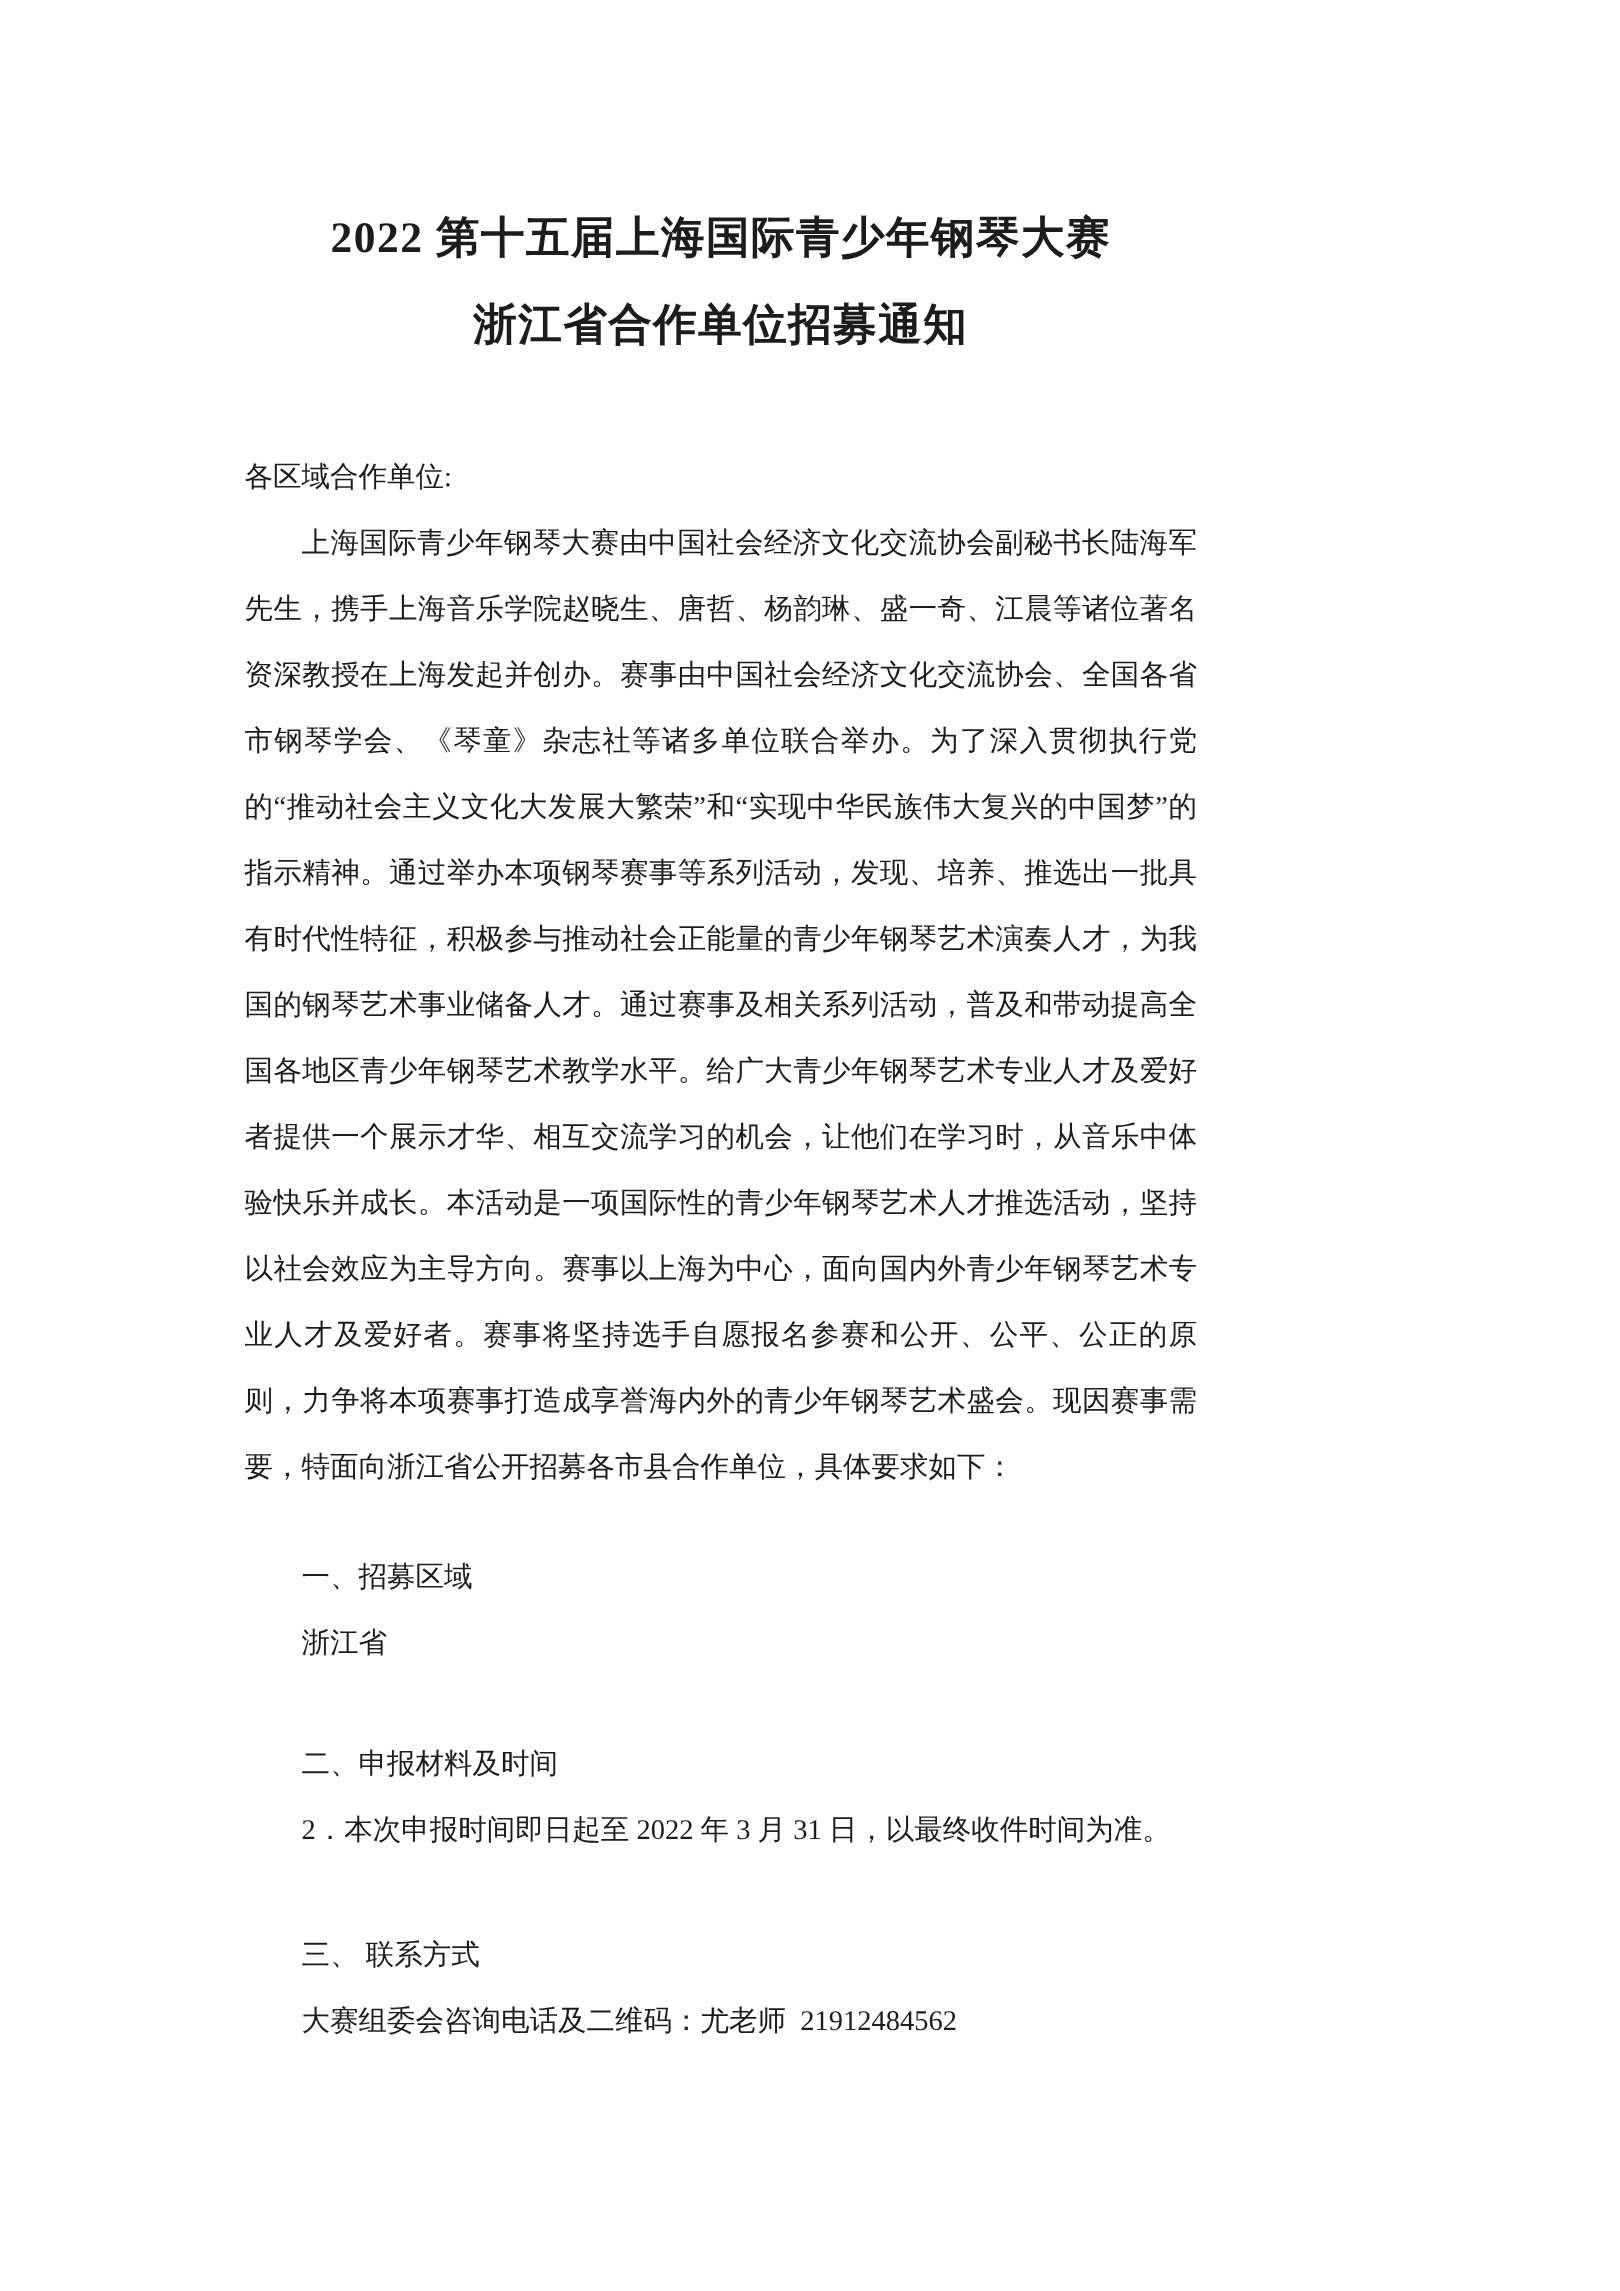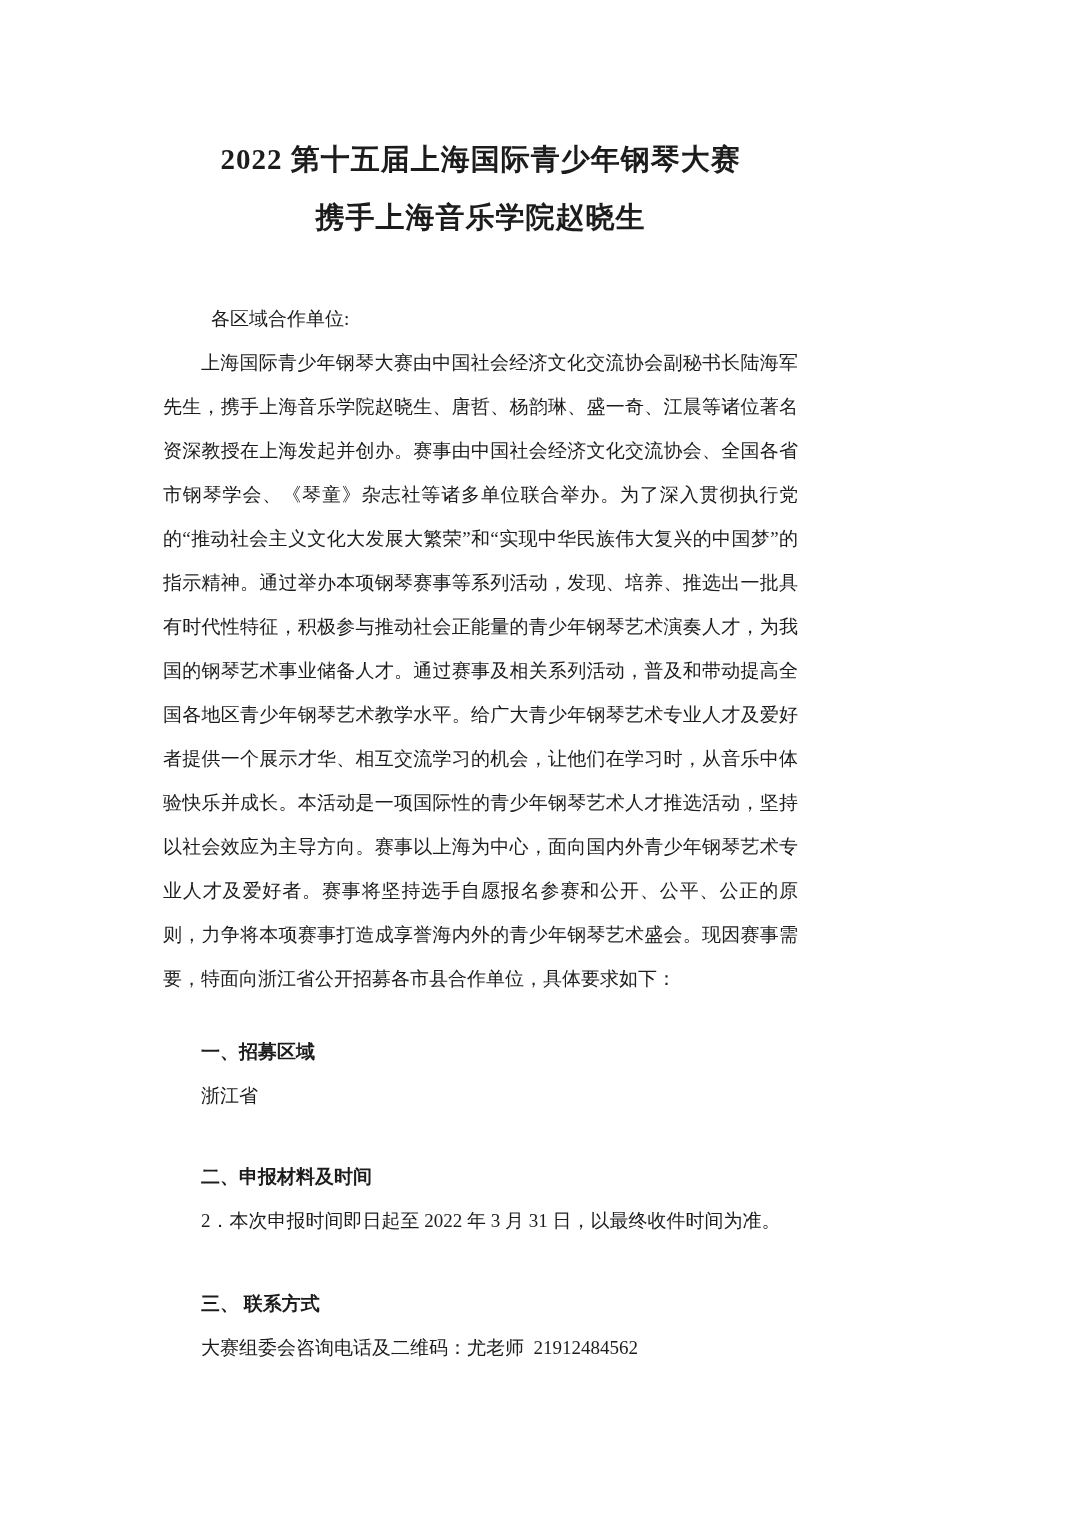--- a/index.html
+++ b/index.html
@@ -32,41 +32,40 @@
     line-height: 44px;
   }
   .doc-body p {
     margin: 0;
     text-align: justify;
     text-justify: inter-ideograph;
     white-space: pre-wrap;
   }
   p.salutation {
     text-indent: 0;
-    margin-left: 48px;
   }
   p.indented {
     text-indent: 2em;
   }
   .section-heading {
     text-indent: 2em;
-    font-weight: 700;
+    font-weight: 400;
   }
   .section-1 .section-heading { margin-top: 29px; }
   .section-2 .section-heading { margin-top: 37px; }
   .section-3 .section-heading { margin-top: 39px; }
 </style>
 </head>
 <body>
 
 <div class="page">
 
   <h1 class="doc-title">
     <span style="display:block">2022 第十五届上海国际青少年钢琴大赛</span>
-    <span style="display:block">携手上海音乐学院赵晓生</span>
+    <span style="display:block">浙江省合作单位招募通知</span>
   </h1>
 
   <div class="doc-body">
 
     <p class="salutation">各区域合作单位:</p>
 
     <p class="indented">上海国际青少年钢琴大赛由中国社会经济文化交流协会副秘书长陆海军先生，携手上海音乐学院赵晓生、唐哲、杨韵琳、盛一奇、江晨等诸位著名资深教授在上海发起并创办。赛事由中国社会经济文化交流协会、全国各省市钢琴学会、《琴童》杂志社等诸多单位联合举办。为了深入贯彻执行党的“推动社会主义文化大发展大繁荣”和“实现中华民族伟大复兴的中国梦”的指示精神。通过举办本项钢琴赛事等系列活动，发现、培养、推选出一批具有时代性特征，积极参与推动社会正能量的青少年钢琴艺术演奏人才，为我国的钢琴艺术事业储备人才。通过赛事及相关系列活动，普及和带动提高全国各地区青少年钢琴艺术教学水平。给广大青少年钢琴艺术专业人才及爱好者提供一个展示才华、相互交流学习的机会，让他们在学习时，从音乐中体验快乐并成长。本活动是一项国际性的青少年钢琴艺术人才推选活动，坚持以社会效应为主导方向。赛事以上海为中心，面向国内外青少年钢琴艺术专业人才及爱好者。赛事将坚持选手自愿报名参赛和公开、公平、公正的原则，力争将本项赛事打造成享誉海内外的青少年钢琴艺术盛会。现因赛事需要，特面向浙江省公开招募各市县合作单位，具体要求如下：</p>
 
     <div class="section section-1">
       <p class="section-heading">一、招募区域</p>

